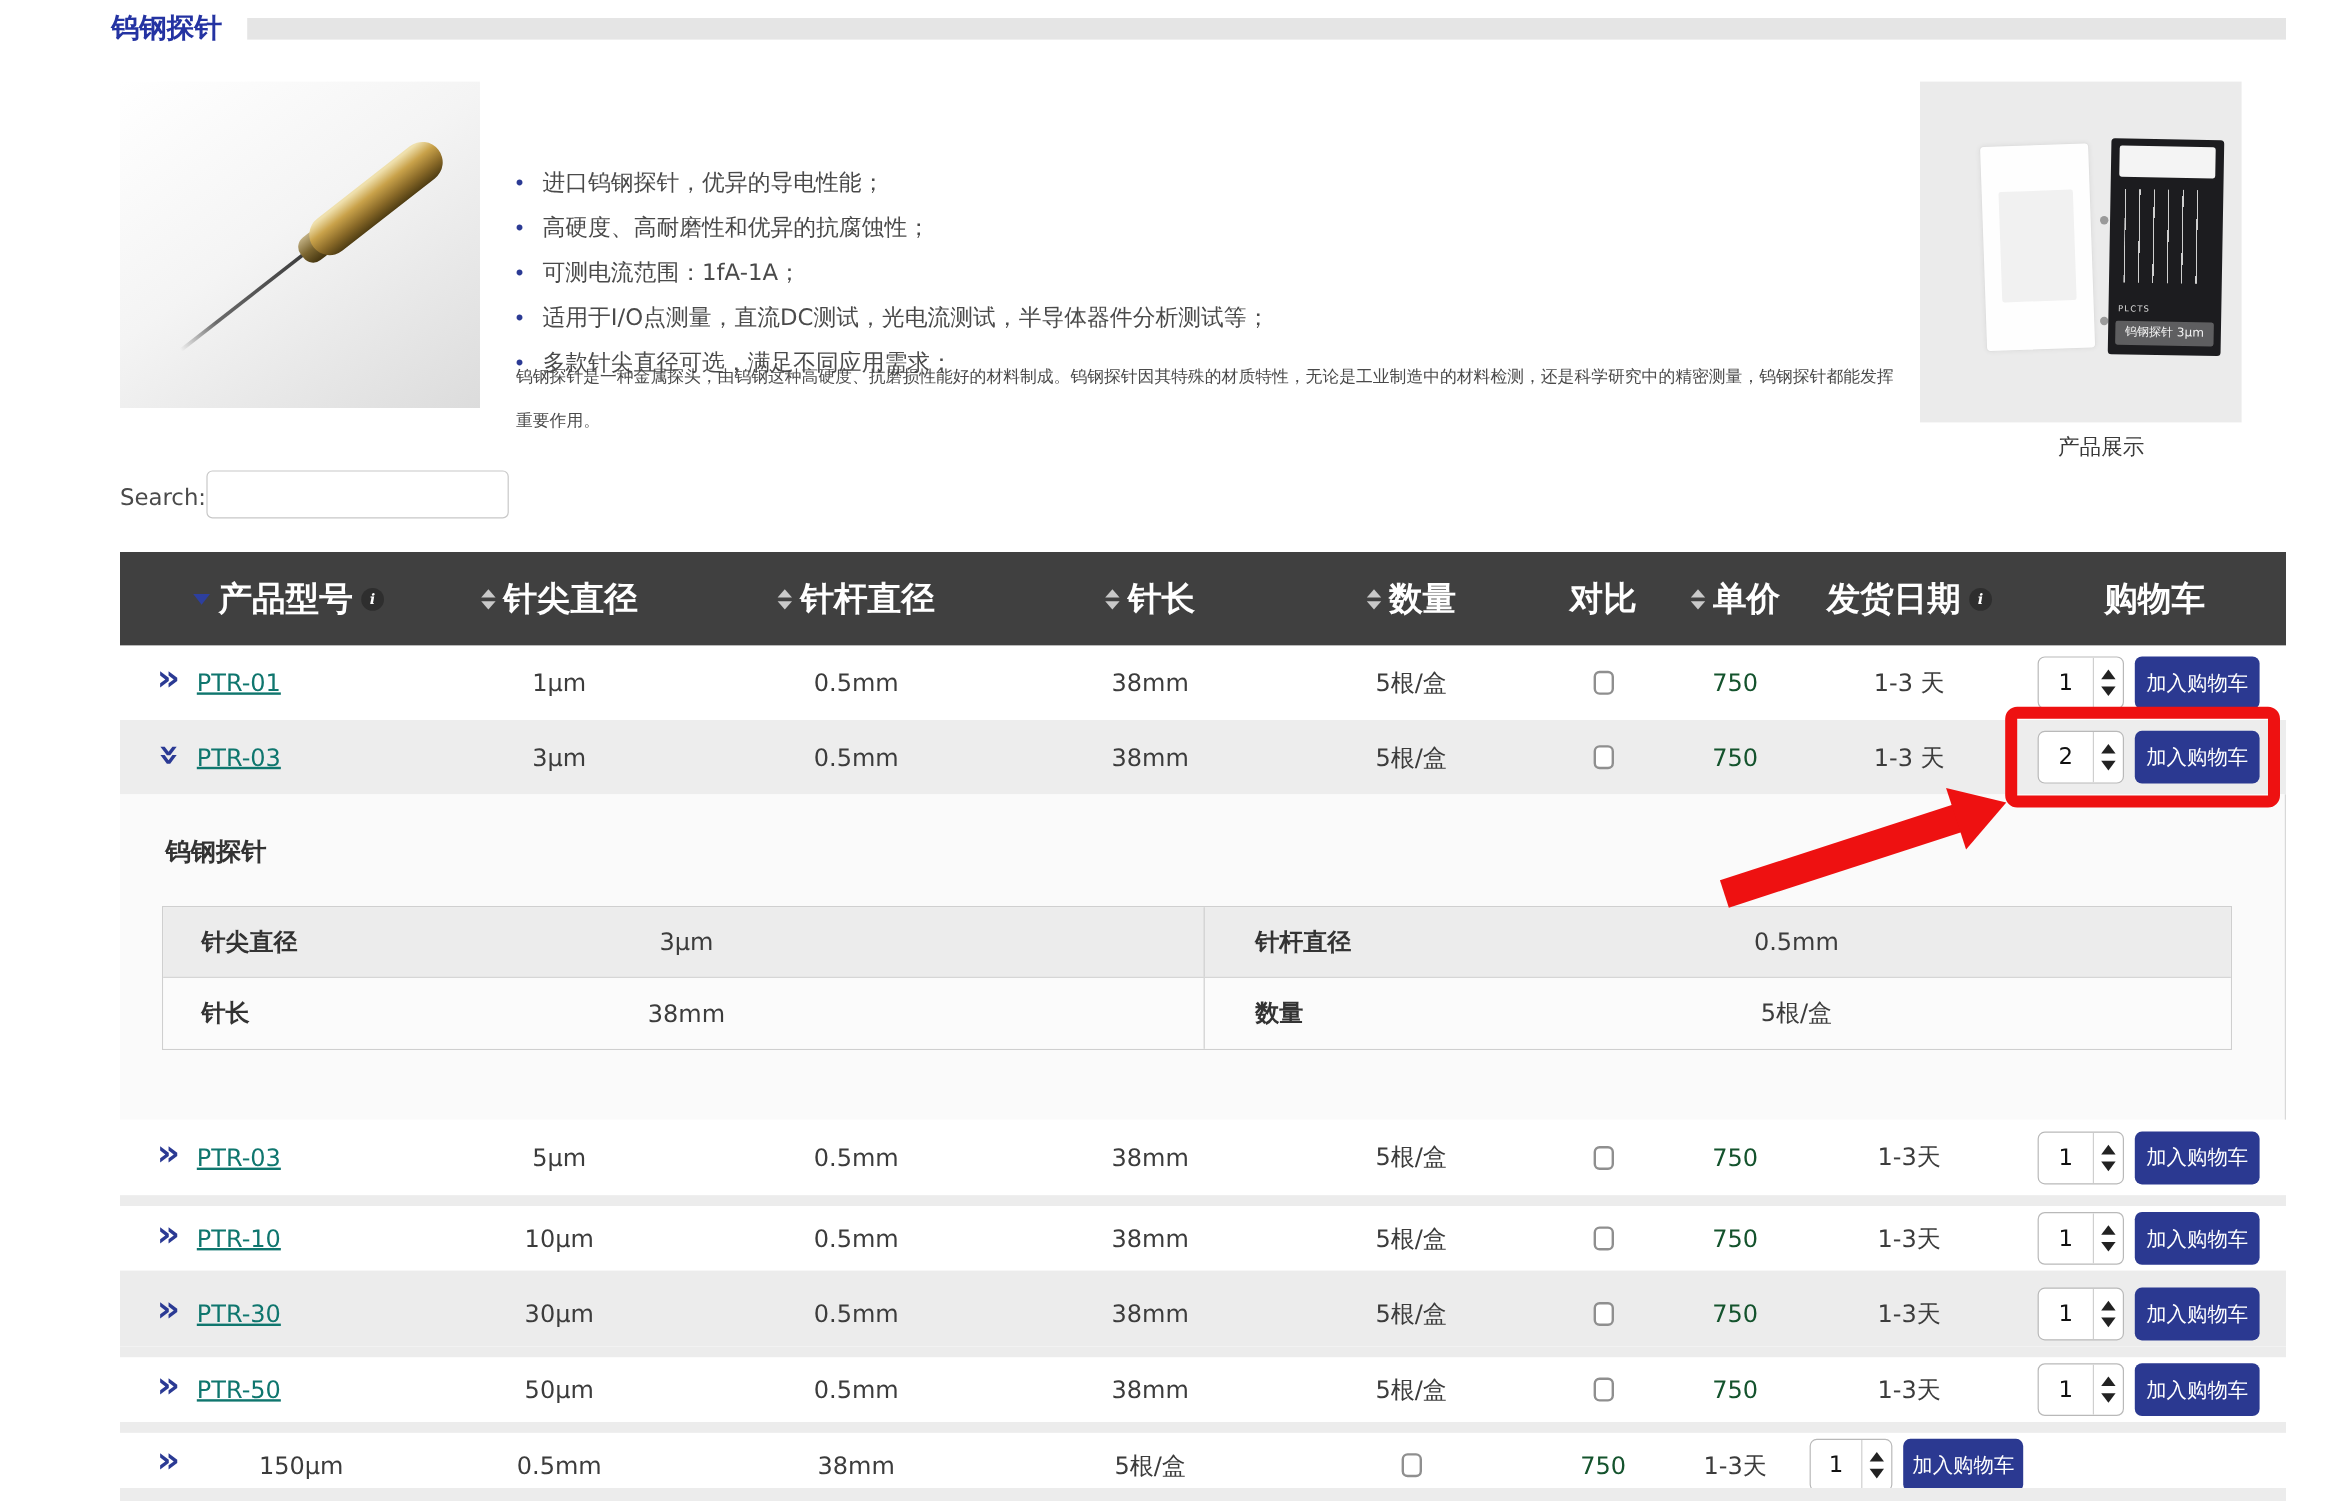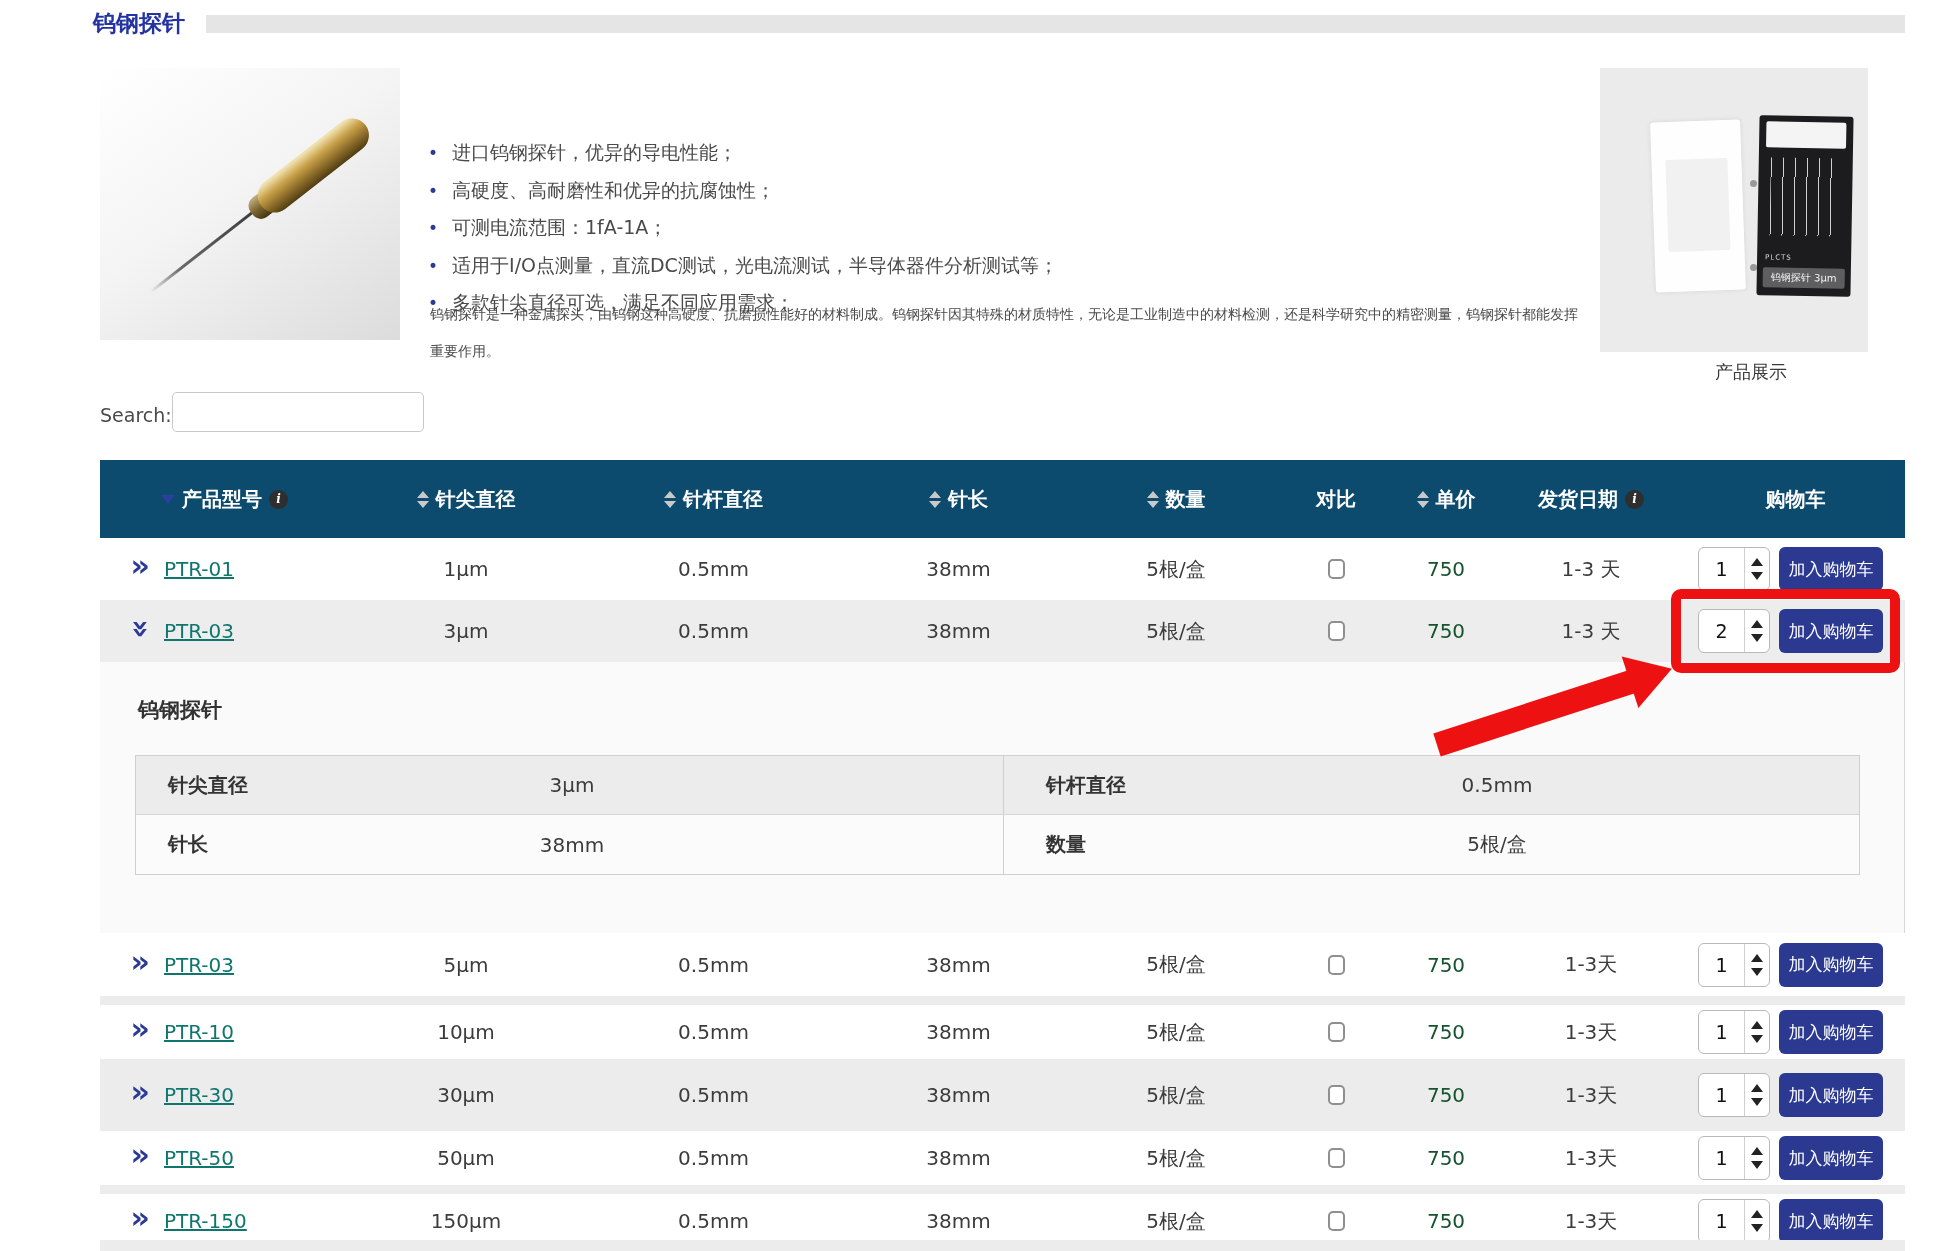--- a/index.html
+++ b/index.html
@@ -43,21 +43,21 @@
   .photo-caption { position:absolute; left:1600px; top:360px; width:302px; text-align:center; font-size:18px; color:#3a3a3a; }
 
   
   .search-row { position:absolute; left:100px; top:392px; display:flex; align-items:center; }
   .search-label { font-size:19px; color:#4a4a4a; padding-top:6px; }
   .search-input { width:252px; height:40px; border:1px solid #c8c8c8; border-radius:5px; background:#fff; font-size:17px; padding:0 10px; outline:none; }
 
   
   .ptable { position:absolute; left:100px; top:460px; width:1805px; }
   .grid-cols { display:grid; grid-template-columns:56px 190px 240px 255px 235px 200px 120px 100px 190px 219px; }
-  .thead { height:78px; background:#0c4a6e; color:#fff; font-size:20px; font-weight:bold; }
+  .thead { height:78px; background:#404040; color:#fff; font-size:28px; font-weight:bold; }
   .th { display:flex; align-items:center; justify-content:center; gap:7px; }
   .th-model { justify-content:flex-start; padding-left:5px; }
   .sort { display:inline-flex; flex-direction:column; gap:3px; }
   .s-up { width:0; height:0; border-left:6px solid transparent; border-right:6px solid transparent; border-bottom:7px solid #c9c9c9; }
   .s-dn { width:0; height:0; border-left:6px solid transparent; border-right:6px solid transparent; border-top:7px solid #c9c9c9; }
   .s-active-dn { width:0; height:0; border-left:7px solid transparent; border-right:7px solid transparent; border-top:9px solid #2d3f9e; }
   .info-ic { display:inline-flex; width:19px; height:19px; border-radius:50%; background:#2e2e2e; color:#fff;
     align-items:center; justify-content:center; font-size:12px; font-style:italic; font-weight:bold; font-family:"DejaVu Serif",serif; }
   .info-ic::before { content:"i"; }
 
@@ -388,23 +388,20 @@
           <div class="sp-dn"></div>
         </div>
       </div>
       <button class="cartbtn">加入购物车</button>
     </div>
   </div>
         <div class="trow grid-cols plain rb">
     <div class="cell c-exp">
             <span class="chev">»</span>
           </div>
-    <div class="cell c-model">
-            <a class="plink">PTR-150</a>
-          </div>
     <div class="cell">150μm</div>
     <div class="cell">0.5mm</div>
     <div class="cell">38mm</div>
     <div class="cell">5根/盒</div>
     <div class="cell">
             <span class="cb"></span>
           </div>
     <div class="cell price">750</div>
     <div class="cell">1-3天</div>
     <div class="cell c-cart">

